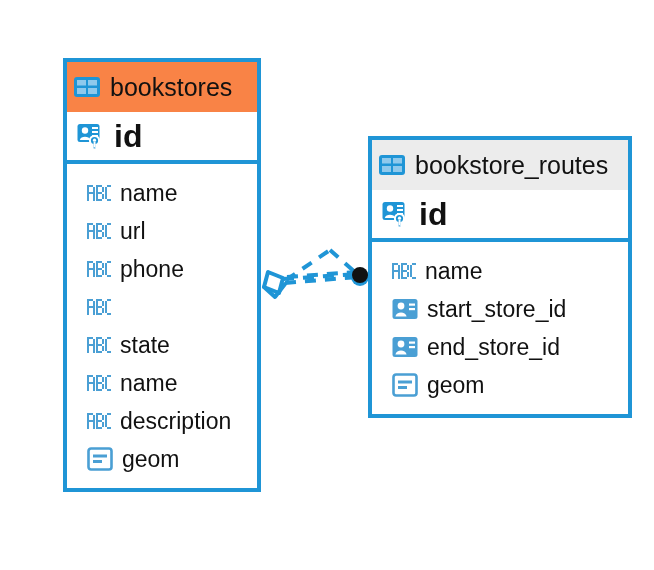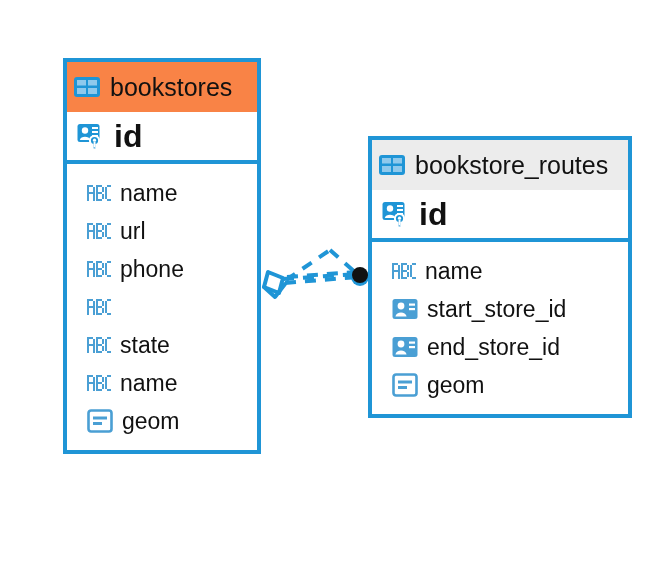--- a/index.html
+++ b/index.html
@@ -276,20 +276,40 @@
             <rect x="18" y="3" width="2" height="12"></rect>
               <rect x="20" y="1" width="4" height="2"></rect>
             <rect x="20" y="15" width="4" height="2"></rect>
           </g>
         </svg>
         <span class="field-name">name</span>
       </div>
 
 
 
+      <div class="field-row">
+        <svg class="ficon small" viewBox="0 0 24 18">
+          <g fill="#4a9fd4">
+            <rect x="0" y="1" width="2" height="16"></rect>
+              <rect x="2" y="1" width="4" height="2"></rect>
+            <rect x="6" y="3" width="2" height="14"></rect>
+              <rect x="2" y="8" width="4" height="2"></rect>
+            <rect x="9" y="1" width="2" height="16"></rect>
+              <rect x="11" y="1" width="4" height="2"></rect>
+            <rect x="15" y="3" width="2" height="5"></rect>
+              <rect x="11" y="8" width="4" height="2"></rect>
+            <rect x="15" y="10" width="2" height="5"></rect>
+              <rect x="11" y="15" width="4" height="2"></rect>
+            <rect x="18" y="3" width="2" height="12"></rect>
+              <rect x="20" y="1" width="4" height="2"></rect>
+            <rect x="20" y="15" width="4" height="2"></rect>
+          </g>
+        </svg>
+        <span class="field-name">description</span>
+      </div>
 
       <div class="field-row">
         <svg class="ficon" viewBox="0 0 26 26">
           <rect x="1.5" y="2.5" width="23" height="21" rx="2.5" fill="none" stroke="#4a9fd4" stroke-width="2.6"></rect>
           <rect x="6" y="8.5" width="14" height="3" fill="#4a9fd4"></rect>
           <rect x="6" y="14" width="9" height="3" fill="#4a9fd4"></rect>
         </svg>
         <span class="field-name">geom</span>
       </div>
 

